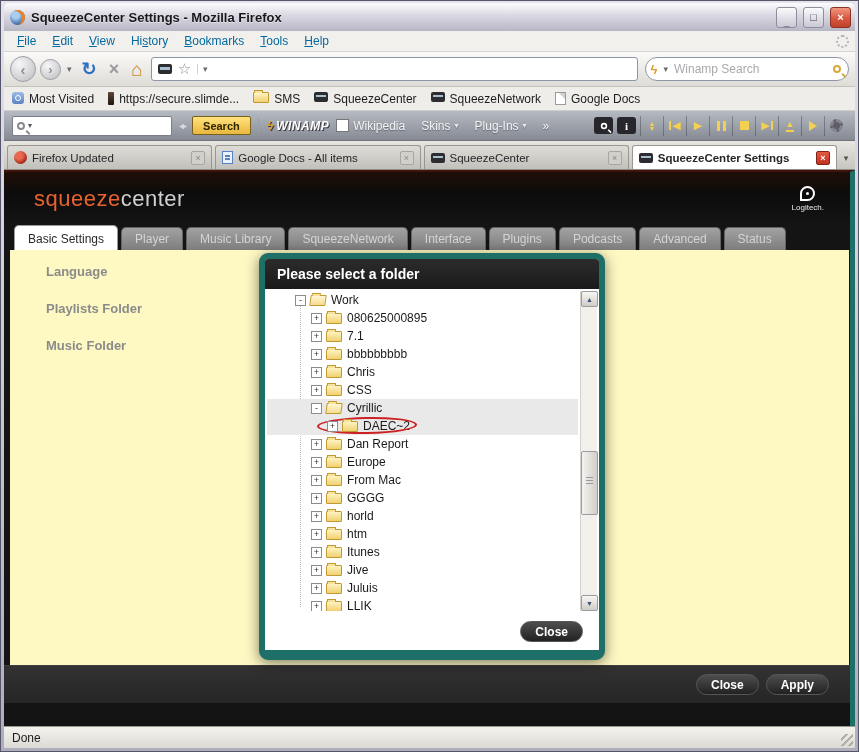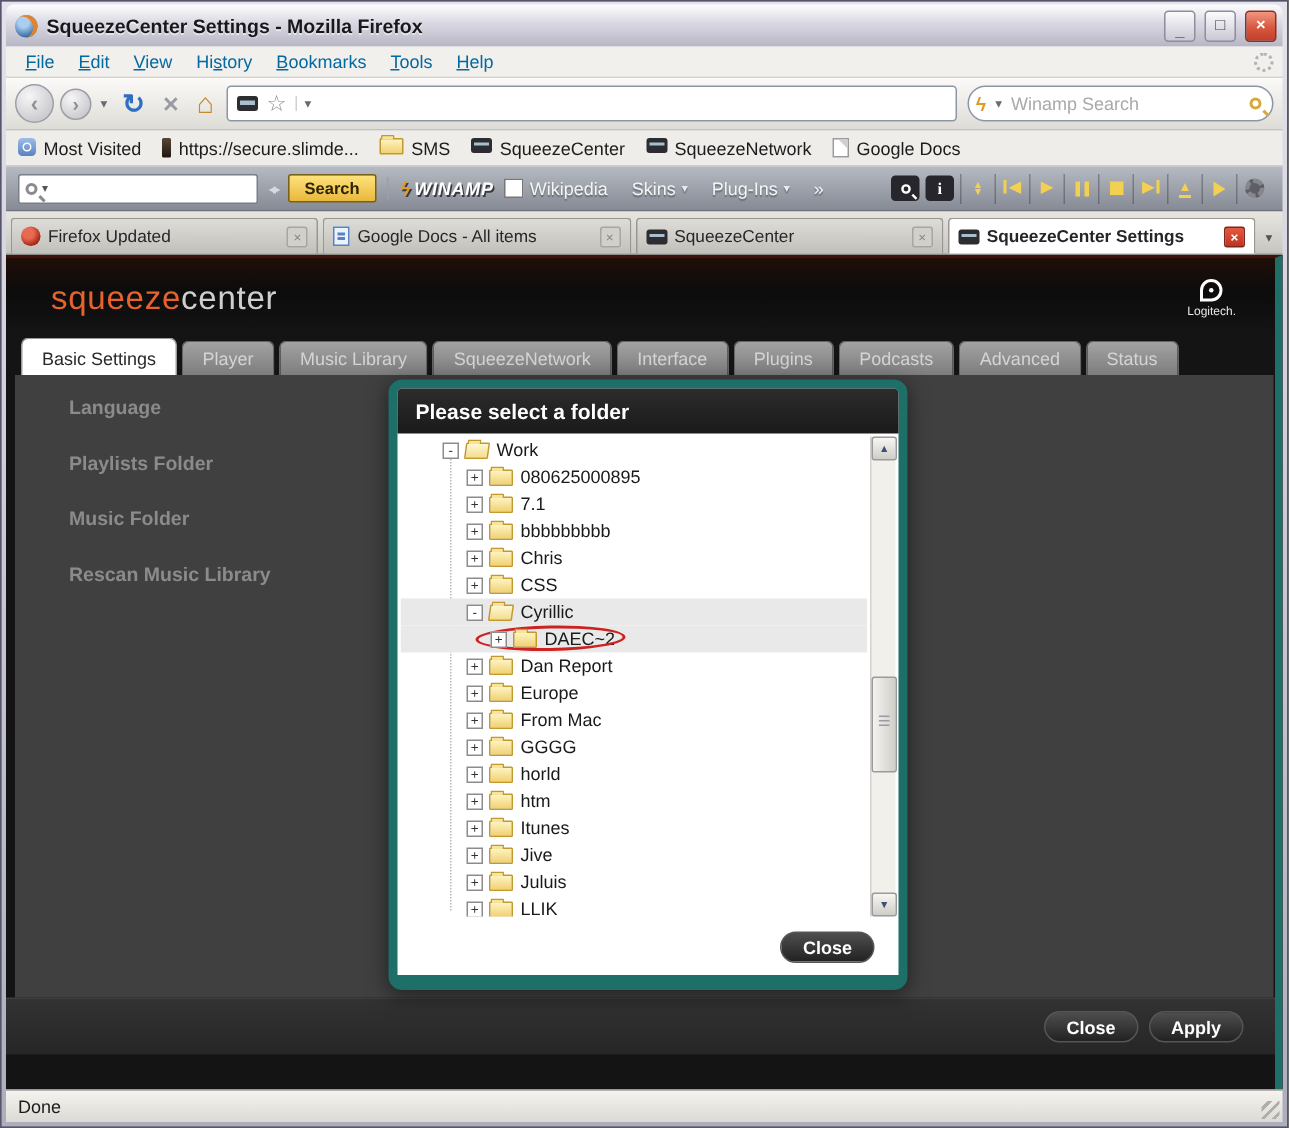--- a/index.html
+++ b/index.html
@@ -150,21 +150,21 @@
   .logi-mark { width:15px; height:15px; border:2px solid #fff; border-radius:50% 50% 50% 0; position:relative; }
   .logi-mark::after { content:''; position:absolute; left:4px; top:4px; width:3px; height:3px; background:#fff; border-radius:50%; }
   .logi-label { font-size:8px; color:#e8e8e8; }
 
   .settings-tabs { flex:0 0 25px; display:flex; align-items:flex-end; padding-left:10px; }
   .stab { height:23px; line-height:23px; padding:0 13px; margin-right:3px; border-radius:5px 5px 0 0;
     background:linear-gradient(#a2a2a2,#7d7d7d); color:#d4d4d4; font-size:12px;
     border:1px solid #646464; border-bottom:none; white-space:nowrap; }
   .stab.active { background:#fff; color:#2a2a2a; height:25px; line-height:26px; border-color:#9a9a9a;text-align:center; }
 
-  .content { flex:1; background:#404040; margin:0 1px 0 6px; position:relative; padding:14px 0 0 36px; }
+  .content { flex:1; background:#fef9c3; margin:0 1px 0 6px; position:relative; padding:14px 0 0 36px; }
   .side-item { font-size:13px; font-weight:bold; color:#8b8b8b; margin-bottom:22px; line-height:15px; }
 
   .page-footer { flex:0 0 38px; background:linear-gradient(#323232,#262626); border-top:1px solid #3e3e3e;
     display:flex; align-items:center; justify-content:flex-end; gap:7px; padding-right:21px; }
   .dark-btn { min-width:56px; height:21px; padding:0 14px; border-radius:11px;
     background:linear-gradient(#4e4e4e,#222); border:1px solid #565656; color:#fff;
     font-size:12px; font-weight:bold; display:flex; align-items:center; justify-content:center; }
   .page-bottom { flex:0 0 23px; }
 
   
@@ -391,21 +391,20 @@
             <div class="stab">Interface</div>
             <div class="stab">Plugins</div>
             <div class="stab">Podcasts</div>
             <div class="stab">Advanced</div>
             <div class="stab">Status</div>
           </div>
         <div class="content">
             <div class="side-item">Language</div>
             <div class="side-item">Playlists Folder</div>
             <div class="side-item">Music Folder</div>
-            <div class="side-item">Rescan Music Library</div>
           </div>
         <div class="page-footer">
           <span class="dark-btn">Close</span>
           <span class="dark-btn">Apply</span>
         </div>
         <div class="page-bottom"></div>
       </div>
 
       <div class="modal">
         <div class="modal-header">Please select a folder</div>

